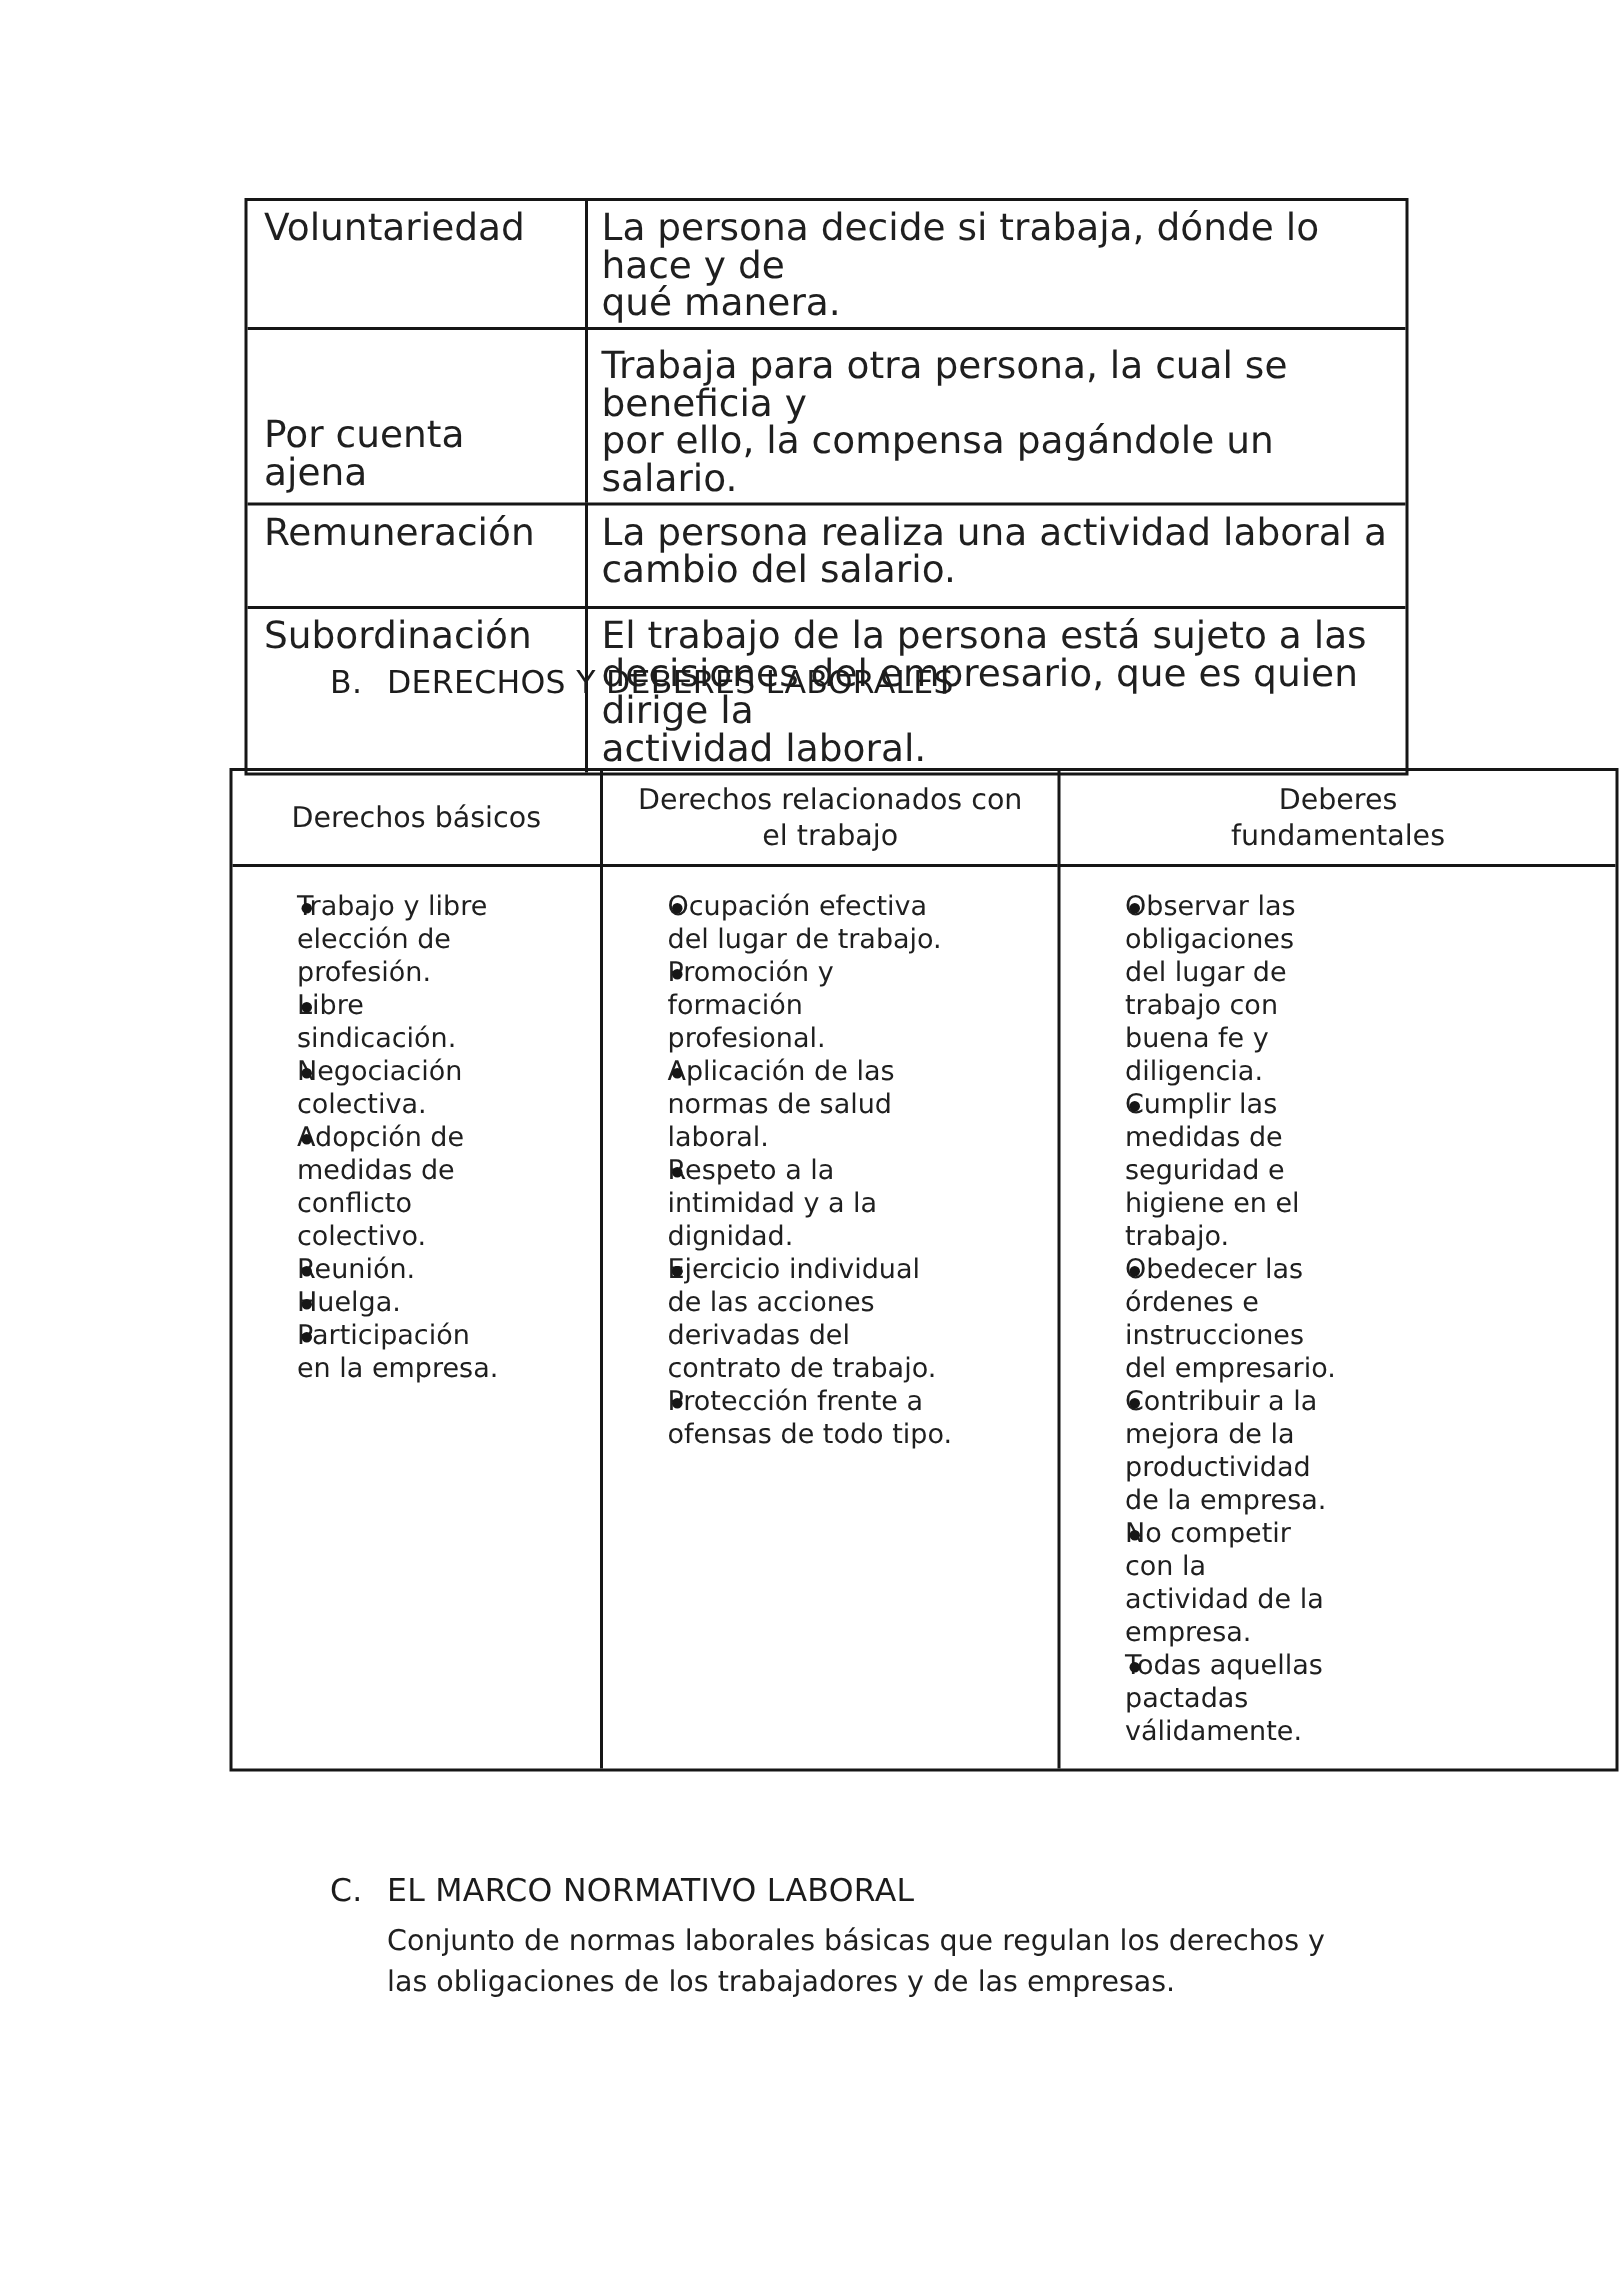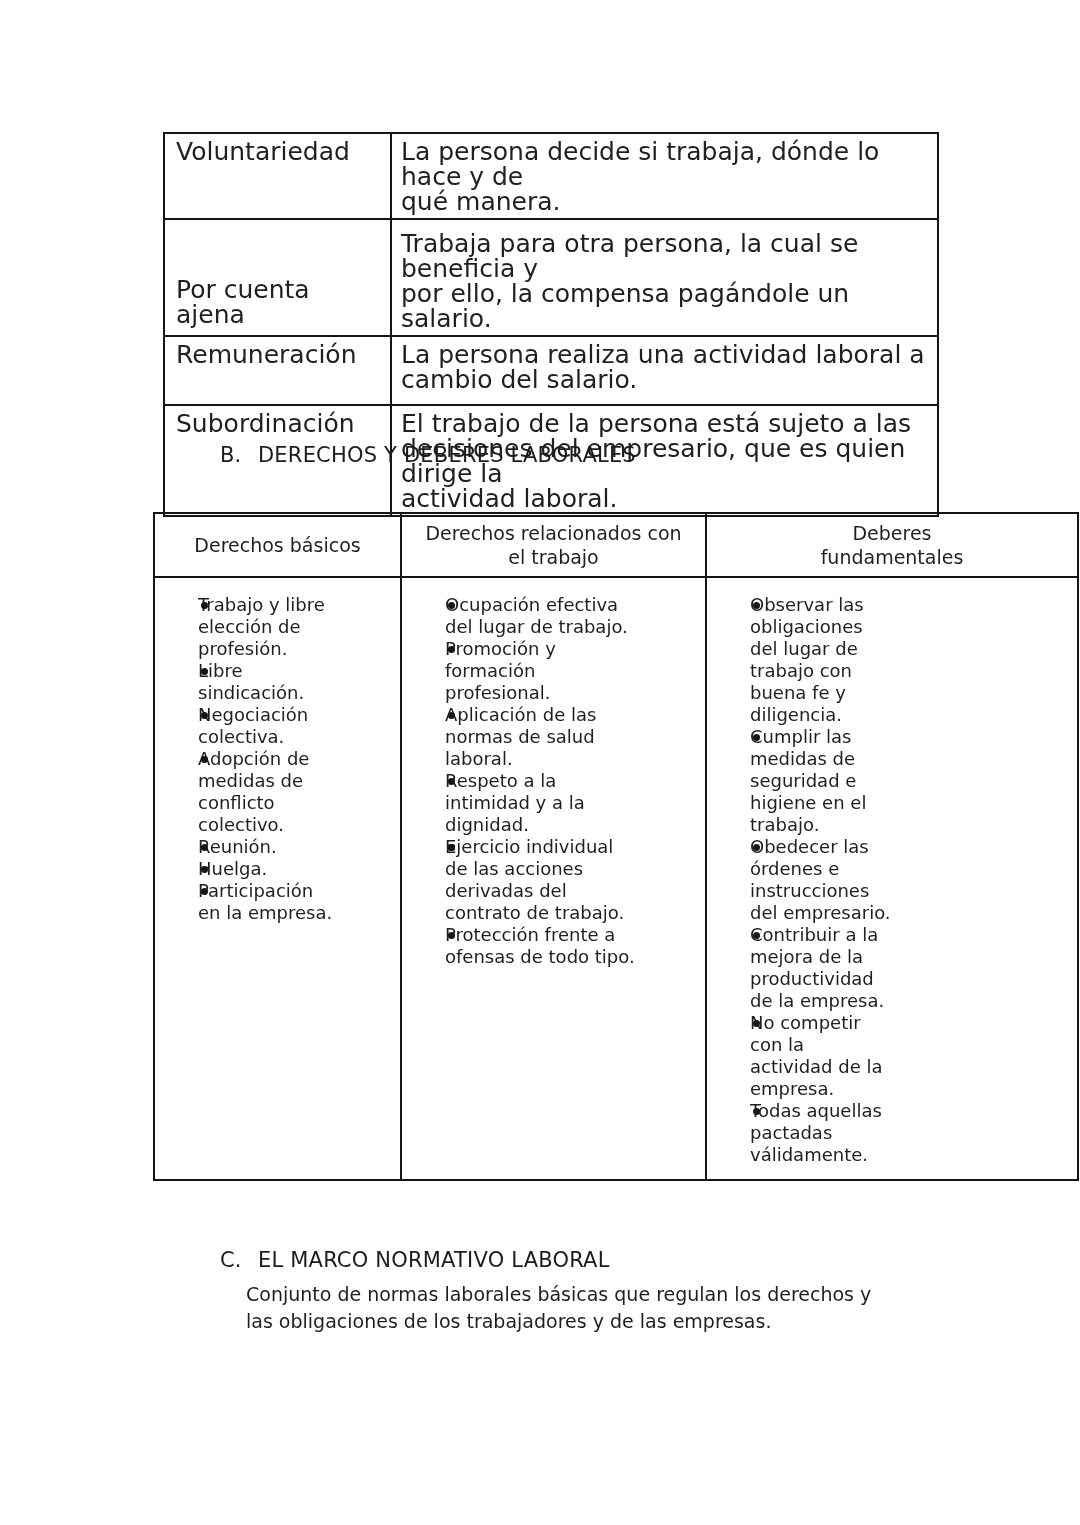--- a/index.html
+++ b/index.html
@@ -99,21 +99,21 @@
     top: 8px;
     width: 7px;
     height: 7px;
     border-radius: 50%;
     background: #161616;
   }
 
   
   .c-para {
     position: absolute;
-    left: 246px;
+    left: 258px;
     top: 1281px;
     width: 690px;
     font-size: 19px;
     line-height: 27px;
     white-space: pre-line;
   }
 </style>
 </head>
 <body>
 

